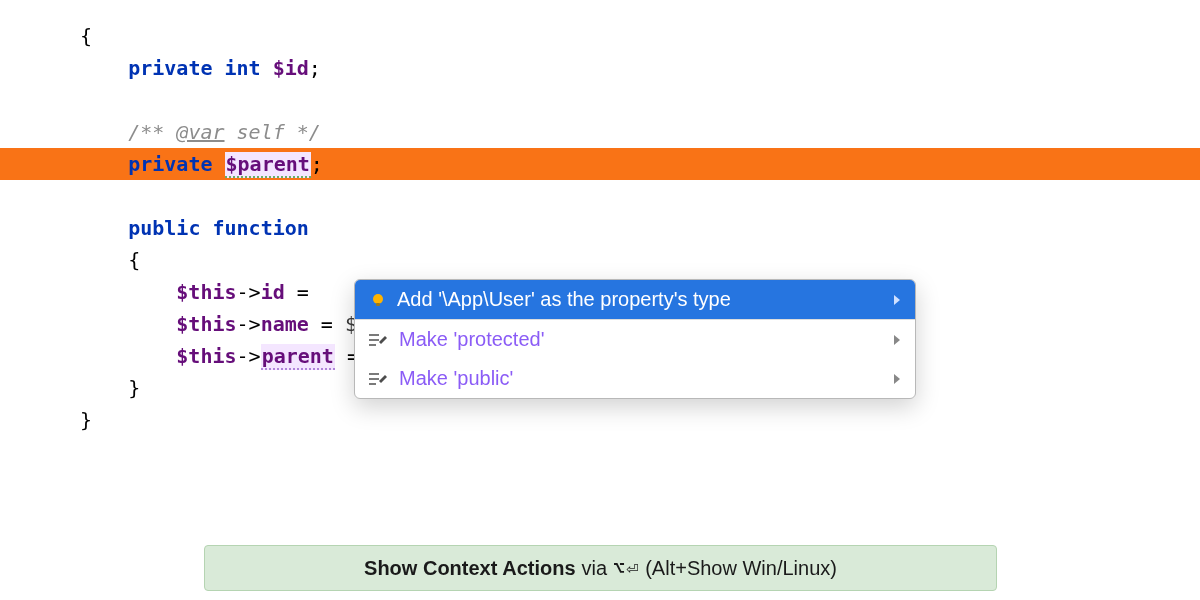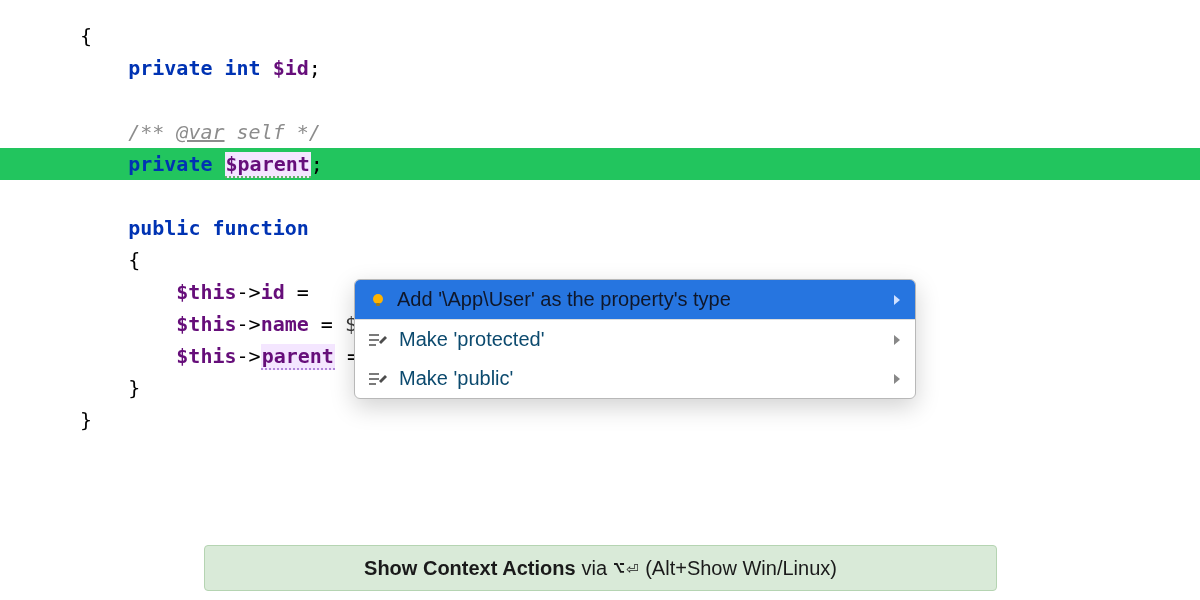--- a/index.html
+++ b/index.html
@@ -16,21 +16,21 @@
     position: relative;
     padding-top: 20px;
   }
   .line {
     line-height: 32px;
     white-space: pre;
     padding-left: 80px;
     position: relative;
   }
   .highlight-line {
-    background: #22c55e;
+    background: #f97316;
   }
   .kw { color: #0033b3; font-weight: bold; }
   .type { color: #0033b3; font-weight: bold; }
   .class-name { color: #000; }
   .var { color: #660e7a; font-weight: bold; }
   .str { color: #067d17; font-weight: bold; }
   .comment { color: #8c8c8c; font-style: italic; }
   .annotation { text-decoration: underline; font-style: italic; }
   .punct { color: #000; }
   .prop { color: #660e7a; font-weight: bold; }
@@ -55,27 +55,27 @@
     box-shadow: 0 8px 24px rgba(0,0,0,0.18);
     font-family: -apple-system, BlinkMacSystemFont, 'Segoe UI', sans-serif;
     font-size: 20px;
     overflow: hidden;
   }
   .popup-item {
     display: flex;
     align-items: center;
     padding: 8px 14px;
     gap: 10px;
-    color: #0c4a6e;
+    color: #8b5cf6;
     cursor: default;
     position: relative;
   }
   .popup-item.selected {
     background: #2675e0;
-    color: #0f172a;
+    color: #ffffff;
   }
   .popup-item .chev {
     margin-left: auto;
     color: #888;
   }
   .popup-item.selected .chev { color: #cfe0ff; }
   .popup-divider { border-top: 1px solid #ddd; }
   .bulb {
     width: 18px; height: 18px;
     display: inline-flex; align-items:center; justify-content:center;

